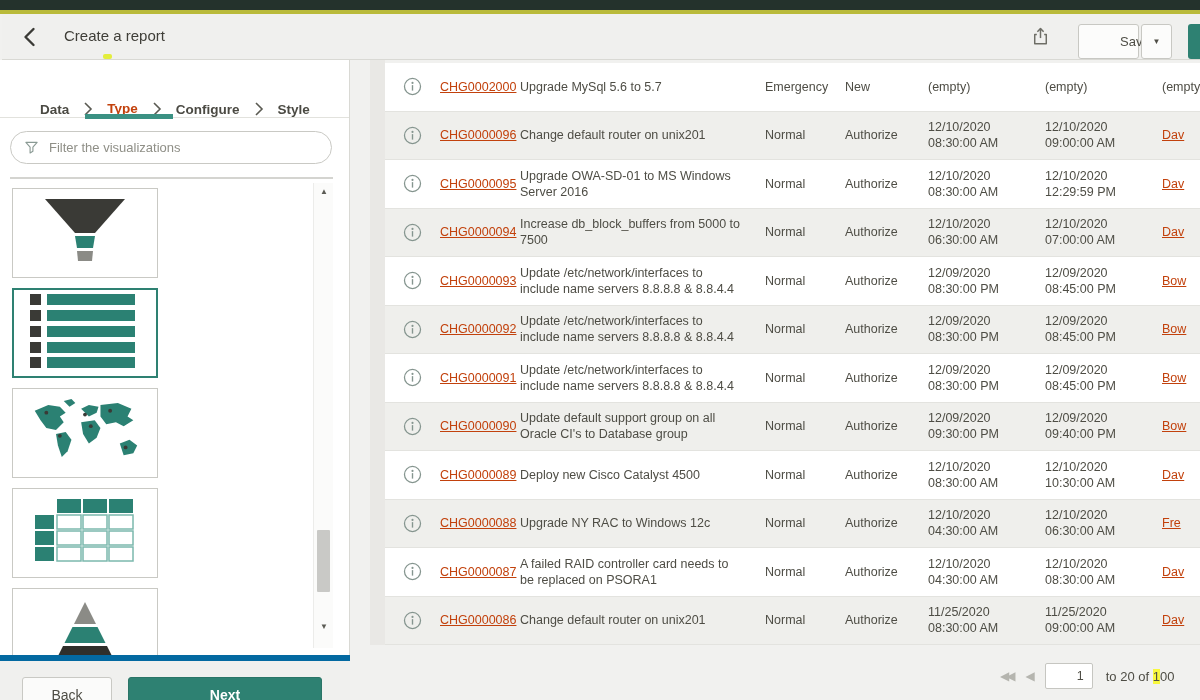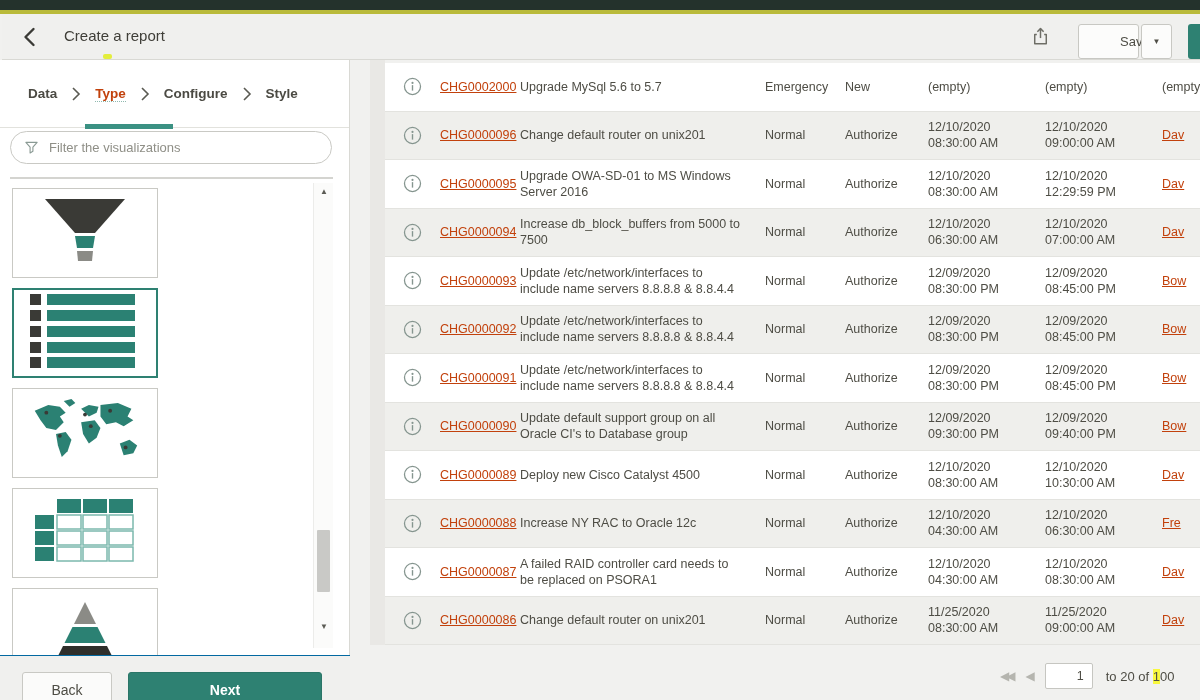--- a/index.html
+++ b/index.html
@@ -18,22 +18,22 @@
   .save-btn { position:absolute; left:1076px; top:10px; width:61px; height:35px; background:#fcfcfb;
               border:1px solid #c8c8c3; border-radius:3px; font-size:13px; color:#4e4d45; cursor:pointer;padding-left:41px; }
   .save-caret-btn{ position:absolute; left:1139px; top:10px; width:31px; height:35px; background:#fcfcfb;
               border:1px solid #c8c8c3; border-radius:3px; font-size:8px; color:#4e4d45; cursor:pointer; }
   .edge-teal-btn{ position:absolute; left:1186px; top:10px; width:22px; height:35px; background:#2e8172;
               border:none; border-radius:3px; cursor:pointer; }
 
   
   .left-panel{ position:absolute; left:0; top:60px; width:350px; height:640px; background:#ffffff;
                border-right:1px solid #d9d9d4; }
-  .breadcrumb{ position:relative; height:68px; border-bottom:1px solid #e2e2dd;
-               display:flex; align-items:center; padding-left:28px; }
+  .breadcrumb{ position:relative; height:58px; border-bottom:1px solid #e2e2dd;
+               display:flex; align-items:flex-end; padding-left:40px; }
   .step-label{ font-size:13.5px; font-weight:700; color:#4b4a43; }
   .step-label.active{ color:#c2410c; border-bottom:1px dotted #8fb9af; }
   .crumb-sep { margin:0 14px; display:inline-flex; }
   .active-indicator{ position:absolute; left:85px; bottom:-2px; width:88px; height:5px; background:#3b9183; }
 
   .filter-wrap{ position:absolute; left:10px; top:71px; width:322px; height:33px; }
   .filter-input{ width:100%; height:100%; border:1px solid #c9c9c4; border-radius:17px;
                padding:0 12px 0 38px; font-size:13px; color:#4e4d45; background:#fff; outline:none;
                font-family:"Liberation Sans", sans-serif; }
   .filter-input::placeholder{ color:#8f8f87; }
@@ -48,21 +48,21 @@
 
   .v-scrollbar{ position:absolute; left:313px; top:0; width:20px; height:465px; background:#fbfbfa;
                 border-left:1px solid #ececea; }
   .sb-arrow{ position:absolute; left:0; width:20px; height:14px; font-size:8px; color:#5c5c55;
              text-align:center; line-height:14px; cursor:pointer; }
   .sb-up{ top:2px; } .sb-down{ bottom:14px; }
   .sb-thumb{ position:absolute; left:3px; top:347px; width:13px; height:62px; background:#c9c9c6;
              border-radius:1px; cursor:grab; }
 
   .panel-footer{ position:absolute; left:0; bottom:0; width:350px; height:45px; background:#f0f0ee;
-                 border-top:1px solid #0369a1; }
+                 border-top:6px solid #0369a1; }
   .back-nav-btn{ position:absolute; left:22px; top:16px; width:90px; height:36px; background:#fbfbfa;
                  border:1px solid #c9c9c4; border-radius:3px; font-size:14px; color:#4e4d45; cursor:pointer; }
   .next-btn{ position:absolute; left:128px; top:16px; width:194px; height:36px; background:#2e8172;
              border:1px solid #2a7567; border-radius:3px; font-size:14px; font-weight:700; color:#fff; cursor:pointer; }
 
   
   .main{ position:absolute; left:350px; top:60px; width:850px; height:640px; background:#f1f1ef; overflow:hidden; }
   .gutter-strip{ position:absolute; left:20px; top:0; width:15px; height:585px; background:#e9e8e5; }
   .report-table{ position:absolute; left:35px; top:3px; width:877px; }
   .trow{ display:flex; align-items:center; height:48.5px; background:#ffffff; border-bottom:1px solid #e3e3df;
@@ -432,21 +432,21 @@
     <div class="cell c-info">
             <span class="info-ic">
       <svg viewBox="0 0 18 18" width="19" height="19">
                 <circle cx="9" cy="9" r="7.6" fill="none" stroke="#85958f" stroke-width="1.2"></circle>
                 <circle cx="9" cy="5.6" r="1" fill="#85958f"></circle>
                 <rect x="8.35" y="7.7" width="1.3" height="5.2" fill="#85958f"></rect>
               </svg>
     </span>
           </div>
     <div class="cell c-num"><span class="lnk">CHG0000088</span></div>
-    <div class="cell c-desc">Increase NY RAC to Oracle 12c</div>
+    <div class="cell c-desc">Upgrade NY RAC to Windows 12c</div>
     <div class="cell c-pri">Normal</div>
     <div class="cell c-state">Authorize</div>
     <div class="cell c-start">12/10/2020 04:30:00 AM</div>
     <div class="cell c-end">12/10/2020 06:30:00 AM</div>
     <div class="cell c-asg"><span class="lnk">Fre</span></div>
   </div>
         <div class="trow">
     <div class="cell c-info">
             <span class="info-ic">
       <svg viewBox="0 0 18 18" width="19" height="19">

